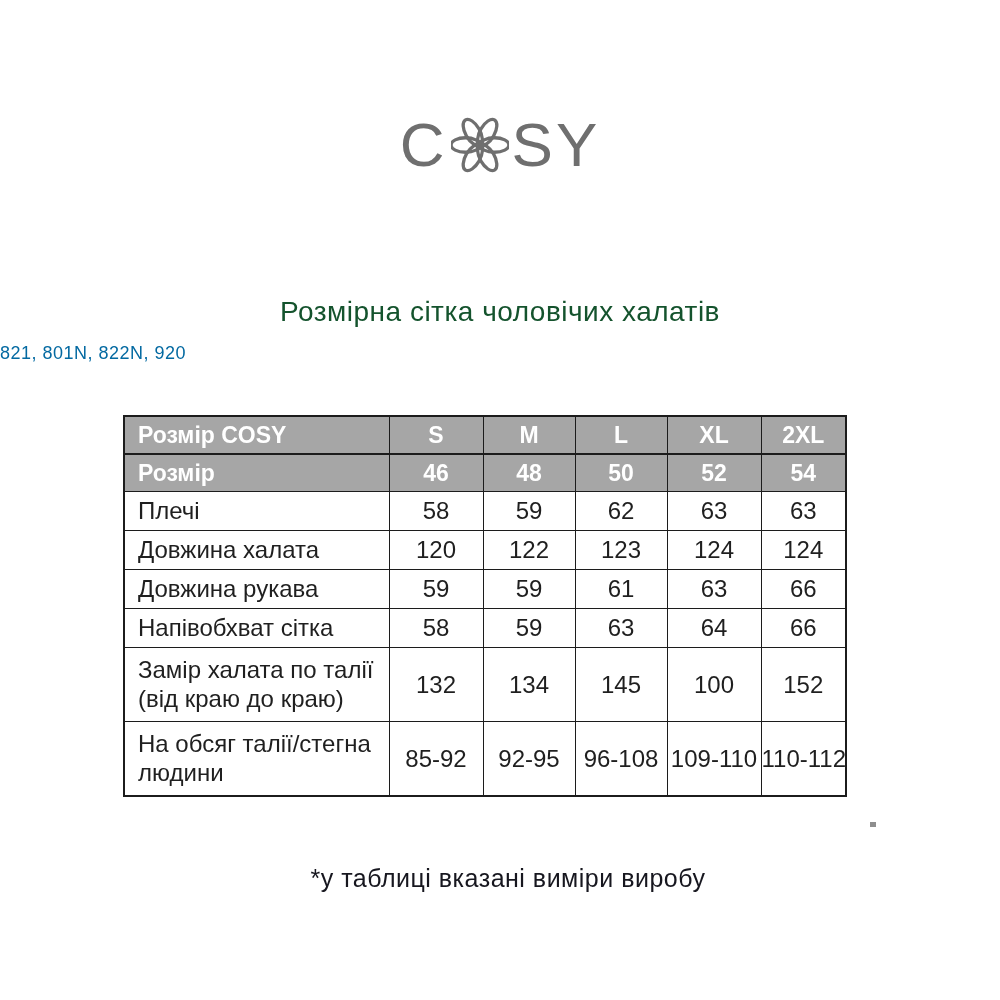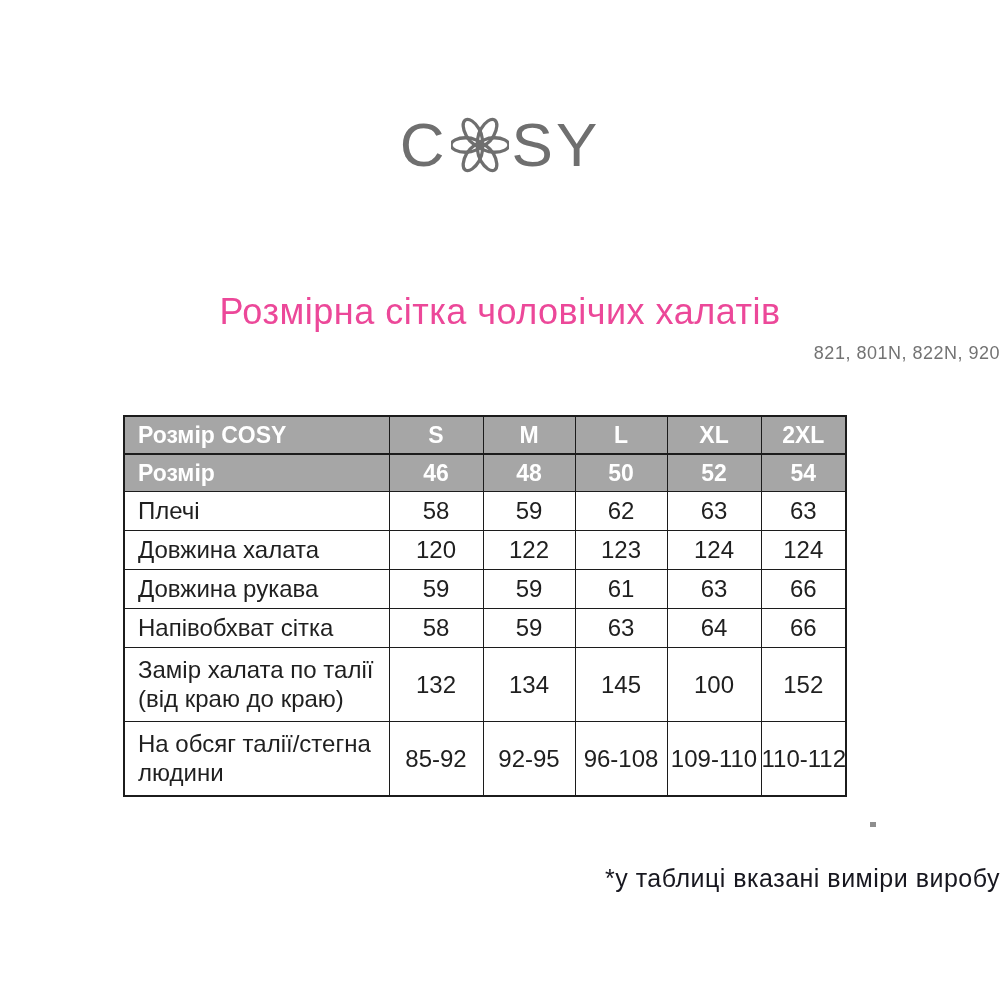--- a/index.html
+++ b/index.html
@@ -11,25 +11,25 @@
   .logo{
     position:absolute;top:114px;left:0;right:0;
     display:flex;justify-content:center;align-items:center;
     font-size:62px;letter-spacing:3px;color:#6f6f6f;line-height:1;
     font-weight:400;
   }
   .logo .flower{width:58px;height:58px;margin:0 3px;display:block;}
   
   .title{
     position:absolute;top:292px;left:0;right:0;text-align:center;
-    font-size:36px;color:#ec4899;line-height:40px;letter-spacing:0.5px;
+    font-size:28px;color:#14532d;line-height:40px;letter-spacing:0.5px;
   }
   .subtitle{
-    position:absolute;top:343px;left:0;right:0;text-align:right;
-    font-size:18px;color:#737373;letter-spacing:0.5px;
+    position:absolute;top:343px;left:0;right:0;text-align:left;
+    font-size:18px;color:#0369a1;letter-spacing:0.5px;
   }
   
   .tablewrap{position:absolute;left:123px;top:415px;}
   table.sizes{
     border-collapse:collapse;table-layout:fixed;width:722px;
     border:2px solid #1c1c1c;
   }
   table.sizes col.c-label{width:265px;}
   table.sizes col.c-s{width:94px;}
   table.sizes col.c-m{width:92px;}
@@ -52,21 +52,21 @@
   table.sizes th.lbl, table.sizes td.lbl{
     text-align:left;padding-left:13px;padding-right:6px;
   }
   table.sizes tbody td{height:38px;font-size:24px;color:#1f1f1f;}
   table.sizes tbody tr.tall td{height:73px;}
   table.sizes tbody td.lbl{
     white-space:normal;line-height:1.18;font-size:24px;
   }
   
   .footnote{
-    position:absolute;top:864px;left:8px;right:0;text-align:right;
+    position:absolute;top:864px;left:8px;right:0;text-align:center;
     font-size:25px;color:#17171f;letter-spacing:0.5px;margin-left:8px;
   }
   
   .stray{
     position:absolute;left:870px;top:822px;width:6px;height:5px;
     background:#7a7a7a;opacity:.85;
   }
 </style>
 </head>
 <body>

